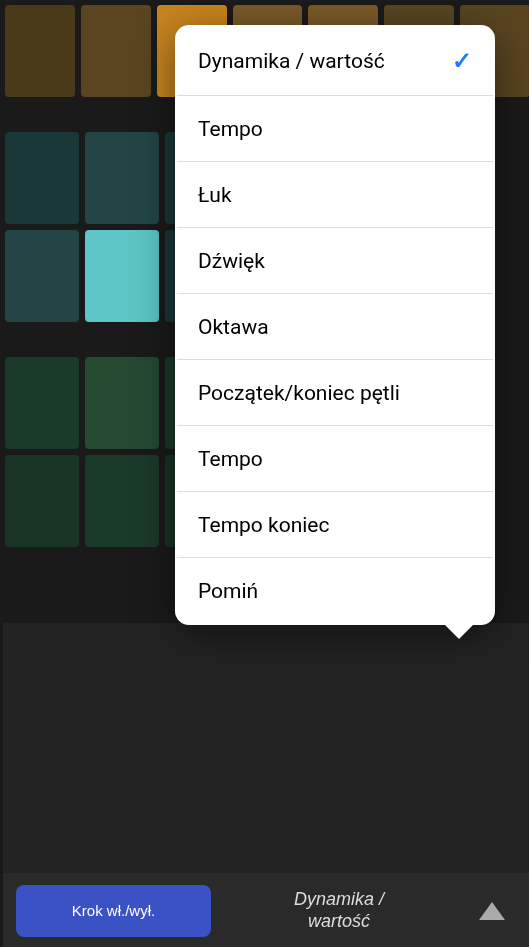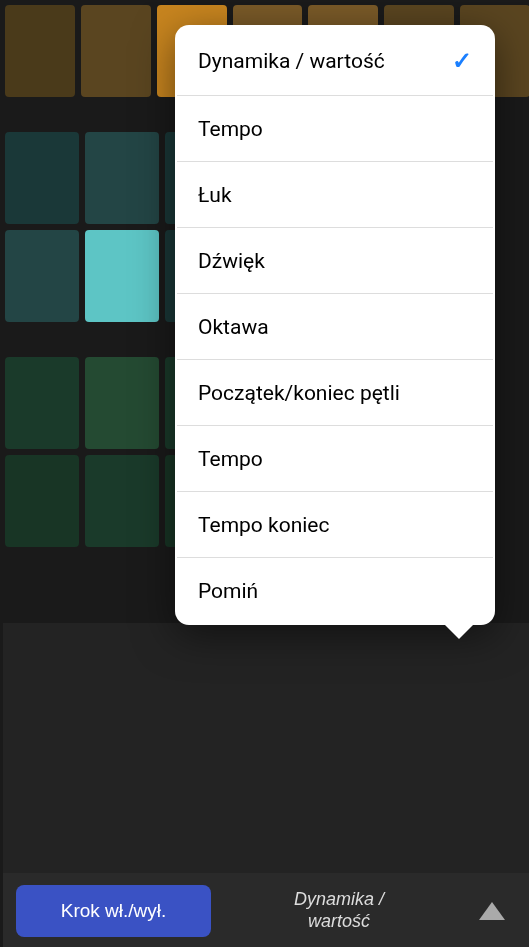--- a/index.html
+++ b/index.html
@@ -74,21 +74,21 @@
     gap: 10px;
   }
   
   .btn-step {
     background: #3a52c4;
     color: white;
     border: none;
     border-radius: 8px;
     padding: 0 24px;
     height: 52px;
-    font-size: 19px;
+    font-size: 15px;
     display: flex;
     align-items: center;
     justify-content: center;
     cursor: pointer;
     flex-shrink: 0;
     width: 195px;
   }
   
   .btn-mode {
     background: transparent;

